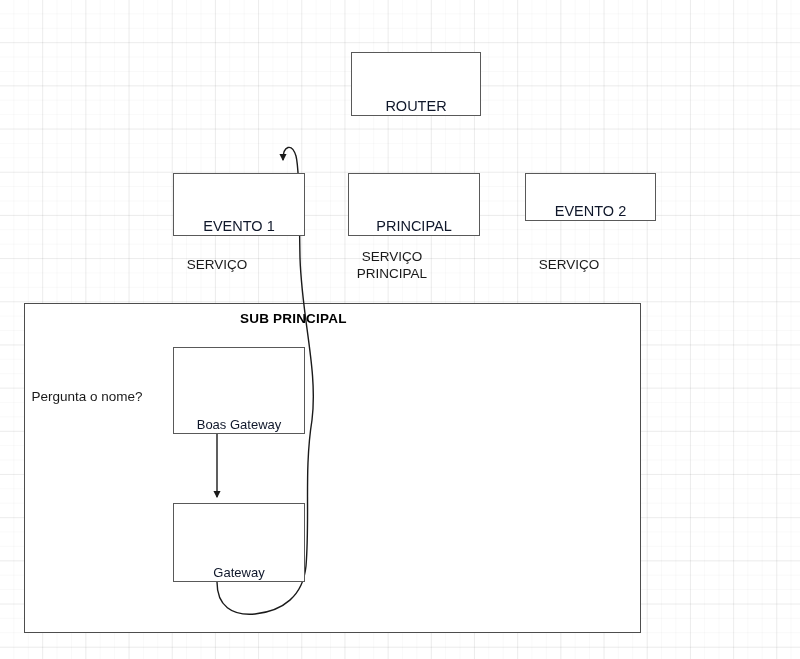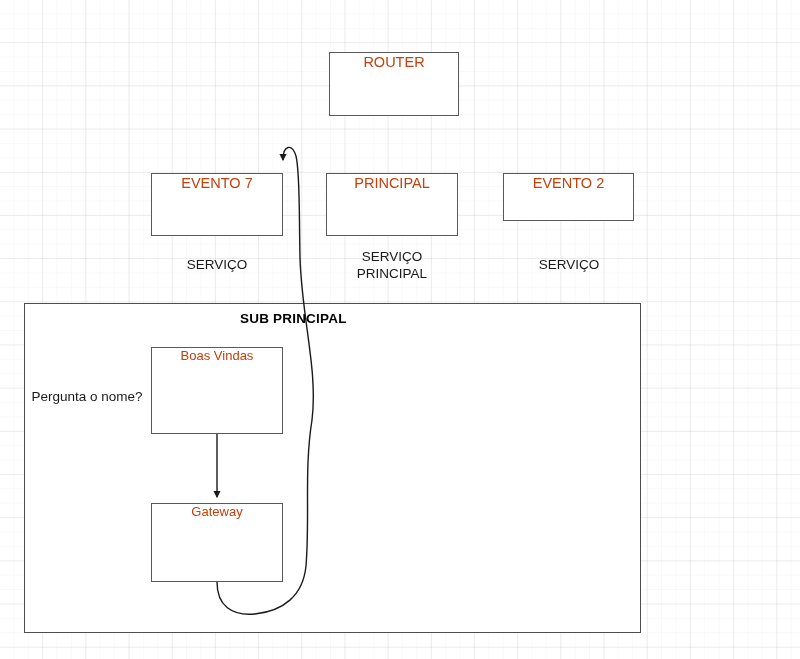--- a/index.html
+++ b/index.html
@@ -28,23 +28,24 @@
       14.4px 14.4px,
       14.4px 14.4px;
     background-position: -1px -1px, -1px -1px, -1px -1px, -1px -1px;
   }
   .shape {
     position: absolute;
     box-sizing: border-box;
     background: #ffffff;
     border: 1.6px solid #595959;
     display: flex;
-    align-items: flex-start;
+    align-items: flex-end;
     justify-content: center;
-    color: #c2410c;
+    color: #0f172a;
+    margin-left: 22px;
   }
   .shape span {
     display: block;
     text-align: center;
     line-height: 1.25;
   }
   .box-lg span { font-size: 14.5px; }
   .box-sm span { font-size: 13px; }
   .container-shape {
     position: absolute;
@@ -107,33 +108,33 @@
     </defs>
     <path class="edge-path" marker-end="url(#arrow)" d="M 217,434 L 217,497"></path>
     <path class="edge-path" marker-end="url(#arrow)" d="M 217,582 C 217,606 232,616 255,614 C 283,611 303,596 306,566 C 310,516 304,470 312,420 C 318,370 302,320 300,258 C 299,210 300,172 296,156 C 292,143 283,145 283,160"></path>
   </svg>
 
   <div class="shape box-lg" style="left:329px; top:52px; width:130px; height:64px;">
     <span>ROUTER</span>
   </div>
 
   <div class="shape box-lg" style="left:151px; top:173px; width:132px; height:63px;">
-    <span>EVENTO 7</span>
+    <span>EVENTO 1</span>
   </div>
 
   <div class="shape box-lg" style="left:326px; top:173px; width:132px; height:63px;">
     <span>PRINCIPAL</span>
   </div>
 
   <div class="shape box-lg" style="left:503px; top:173px; width:131px; height:48px;">
     <span>EVENTO 2</span>
   </div>
 
   <div class="shape box-sm" style="left:151px; top:347px; width:132px; height:87px;">
-    <span>Boas Vindas</span>
+    <span>Boas Gateway</span>
   </div>
 
   <div class="shape box-sm" style="left:151px; top:503px; width:132px; height:79px;">
     <span>Gateway</span>
   </div>
 
   <div class="caption" style="left:152px; top:256px; width:130px;">SERVIÇO</div>
   <div class="caption" style="left:327px; top:248px; width:130px;">SERVIÇO
 PRINCIPAL</div>
   <div class="caption" style="left:504px; top:256px; width:130px;">SERVIÇO</div>

